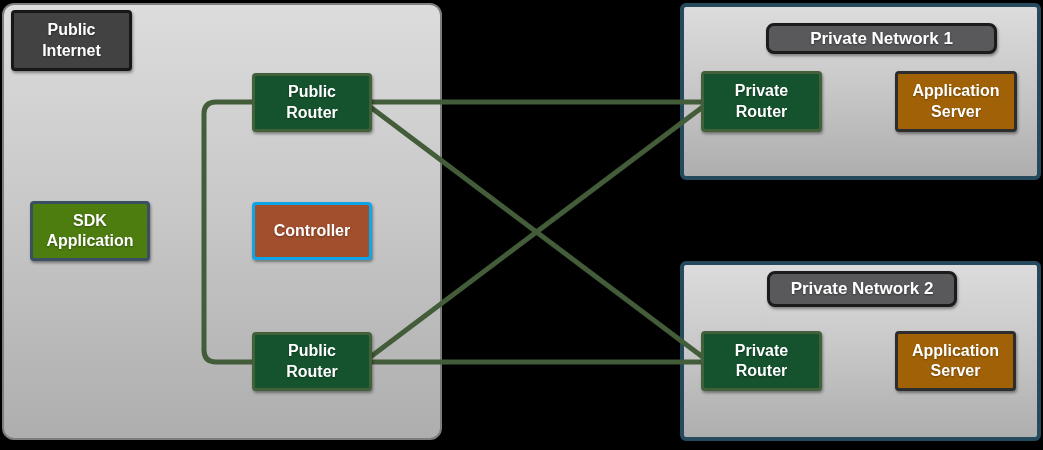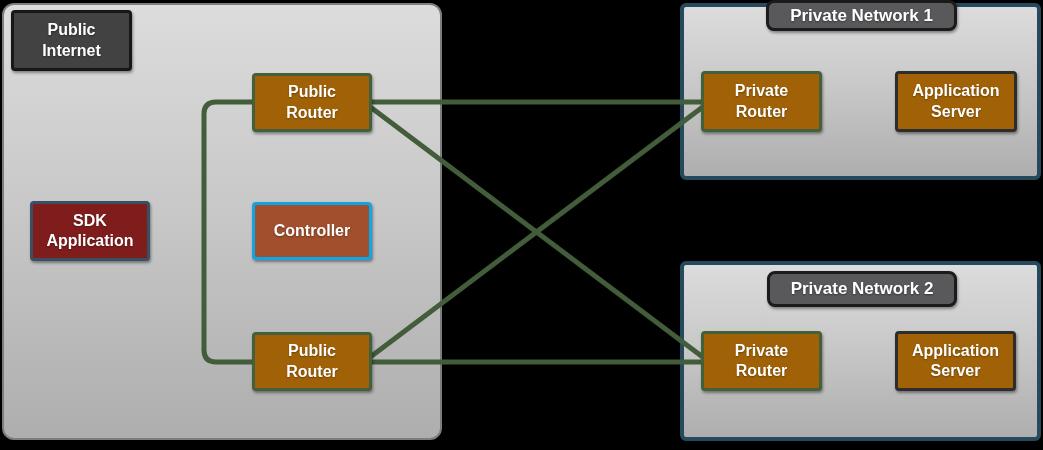--- a/index.html
+++ b/index.html
@@ -35,31 +35,31 @@
   .node .lbl{display:block;max-width:98px;}
   .dark-label{background:#424242;border:3px solid #171717;}
   .net-tag{
     position:absolute;box-sizing:border-box;z-index:3;
     display:flex;align-items:center;justify-content:center;
     background:#59595c;border:3px solid #1b1b1b;border-radius:8px;
     color:#fff;font-weight:bold;font-size:17px;white-space:nowrap;
     text-shadow:0 1px 2px rgba(0,0,0,0.4);
     box-shadow:1px 2px 3px rgba(0,0,0,0.4);
   }
-  .router{background:#a16207;border:3px solid #42613b;justify-content:center;}
-  .sdk{background:#7f1d1d;border:3px solid #3b4f63;}
+  .router{background:#14532d;border:3px solid #42613b;justify-content:center;}
+  .sdk{background:#4d7c0f;border:3px solid #3b4f63;}
   .controller{background:#a14f2c;border:3px solid #0ea5e9;}
   .server{background:#a16207;border:3px solid #2d2d2d;}
   
   .n-public-internet{left:11px;top:10px;width:121px;height:61px;}
   .n-sdk{left:30px;top:201px;width:120px;height:60px;}
   .n-controller{left:252px;top:202px;width:120px;height:58px;}
   .n-prt{left:252px;top:73px;width:120px;height:59px;}
   .n-prb{left:252px;top:332px;width:120px;height:59px;}
-  .n-pn1-tag{left:766px;top:0;width:191px;height:31px;}
+  .n-pn1-tag{left:766px;top:23px;width:231px;height:31px;}
   .n-pn2-tag{left:767px;top:271px;width:190px;height:36px;}
   .n-pr1{left:701px;top:71px;width:121px;height:61px;}
   .n-as1{left:895px;top:71px;width:122px;height:61px;}
   .n-pr2{left:701px;top:331px;width:121px;height:60px;}
   .n-as2{left:895px;top:331px;width:121px;height:60px;}
 </style>
 </head>
 <body>
 
 <div class="zone zone-public"></div>

